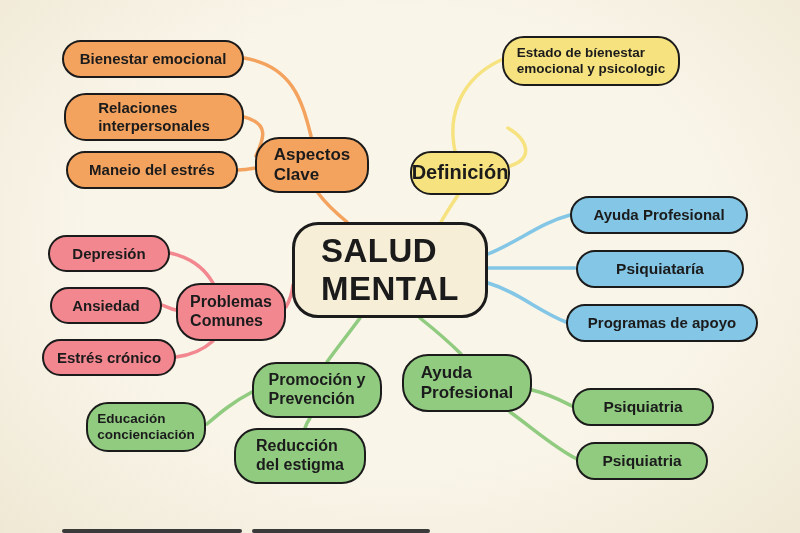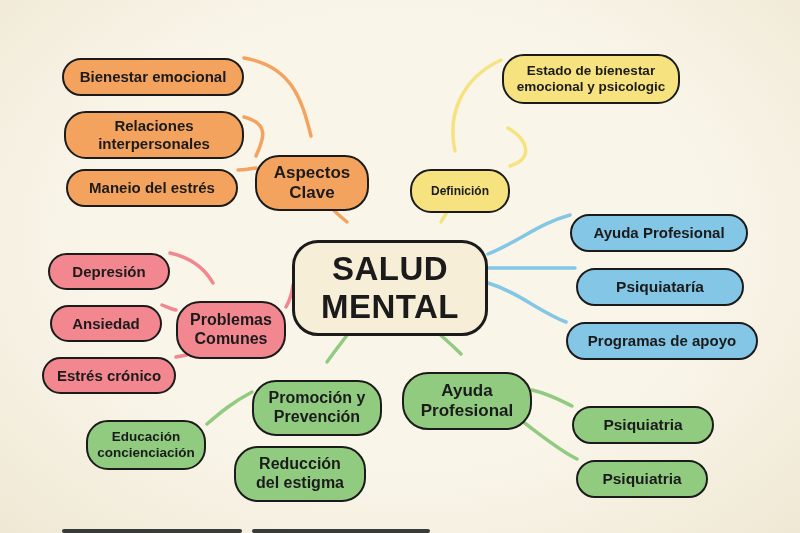--- a/index.html
+++ b/index.html
@@ -10,38 +10,38 @@
   }
   .canvas{
     position:relative; width:800px; height:533px; overflow:hidden;
     background:radial-gradient(ellipse at 50% 45%, #f9f5e9 55%, #efe8d4 100%);
     font-family:"Liberation Sans", sans-serif;
   }
   svg.edges{position:absolute; left:0; top:0; width:800px; height:533px; z-index:1;}
   svg.edges path{fill:none; stroke-width:3.5; stroke-linecap:round;}
   .node{
     position:absolute; z-index:2; display:flex; align-items:center; justify-content:center;
-    text-align:center; border:2.5px solid var(--c-ink); color:var(--c-ink);
+    text-align:left; border:2.5px solid var(--c-ink); color:var(--c-ink);
     font-weight:700; white-space:pre-line; border-radius:19px; line-height:1.18;
-    box-sizing:border-box; padding:2px 6px;margin-top:18px;
+    box-sizing:border-box; padding:2px 6px;
   }
   .orange{background:var(--c-orange);} .yellow{background:var(--c-yellow);}
   .blue{background:var(--c-blue);} .pink{background:var(--c-pink);}
   .green{background:var(--c-green);}
   .center-node{
     left:292px; top:222px; width:196px; height:96px; background:var(--c-centerfill);
     font-size:33px; border-width:3px; border-radius:26px; letter-spacing:.5px; line-height:1.15;
   }
   .n-bienestar{left:62px;top:40px;width:182px;height:38px;font-size:15px;}
   .n-relaciones{left:64px;top:93px;width:180px;height:48px;font-size:15px;border-radius:22px;}
   .n-manejo{left:66px;top:151px;width:172px;height:38px;font-size:15px;}
   .n-aspectos{left:255px;top:137px;width:114px;height:56px;font-size:17px;border-radius:24px;}
   .n-estado{left:502px;top:36px;width:178px;height:50px;font-size:13.5px;border-radius:22px;}
   .n-capacidad{left:506px;top:100px;width:214px;height:50px;font-size:14px;border-radius:22px;}
-  .n-definicion{left:410px;top:151px;width:100px;height:44px;font-size:12px;border-radius:21px;}
+  .n-definicion{left:410px;top:151px;width:100px;height:44px;font-size:20px;border-radius:21px;}
   .n-ayuda-blue{left:570px;top:196px;width:178px;height:38px;font-size:15px;}
   .n-psiquiataria{left:576px;top:250px;width:168px;height:38px;font-size:15.5px;}
   .n-programas{left:566px;top:304px;width:192px;height:38px;font-size:15px;}
   .n-depresion{left:48px;top:235px;width:122px;height:37px;font-size:15px;}
   .n-ansiedad{left:50px;top:287px;width:112px;height:37px;font-size:15px;}
   .n-estres{left:42px;top:339px;width:134px;height:37px;font-size:15px;}
   .n-problemas{left:176px;top:283px;width:110px;height:58px;font-size:16px;border-radius:24px;}
   .n-ayuda-green{left:402px;top:354px;width:130px;height:58px;font-size:17px;border-radius:26px;}
   .n-psicoterapia{left:572px;top:388px;width:142px;height:38px;font-size:15.5px;}
   .n-psiquiatria{left:576px;top:442px;width:132px;height:38px;font-size:15.5px;}

